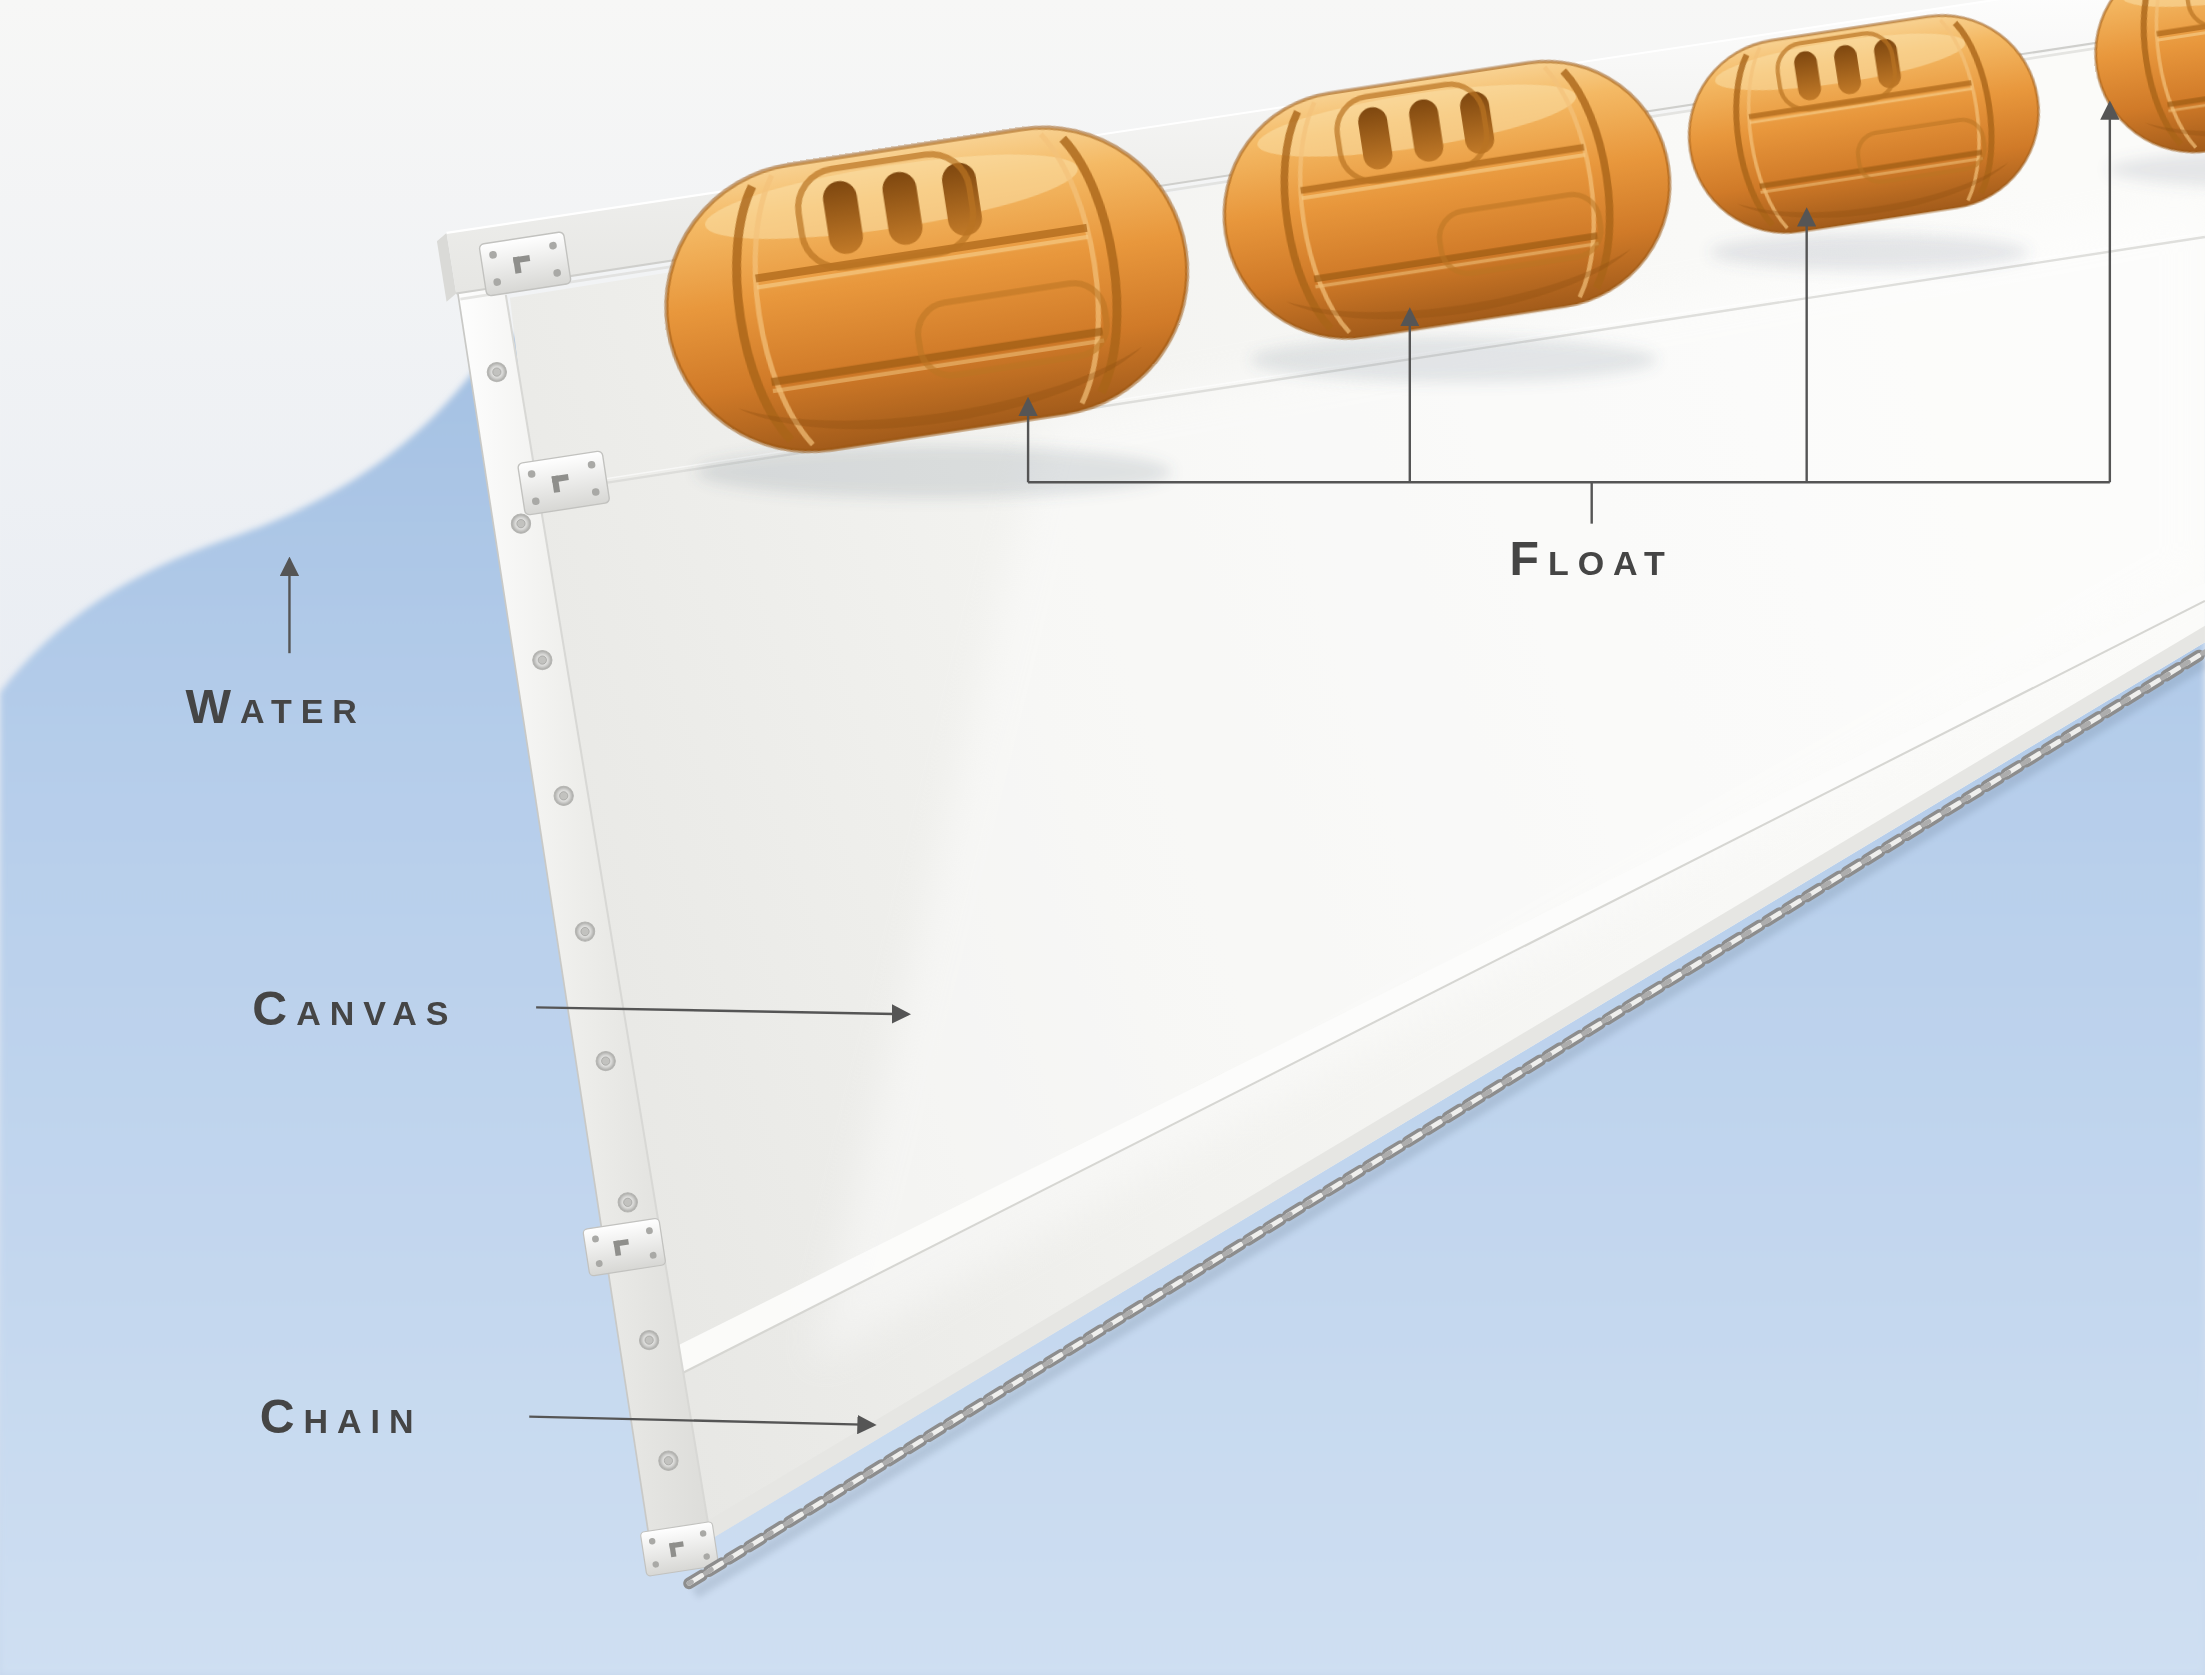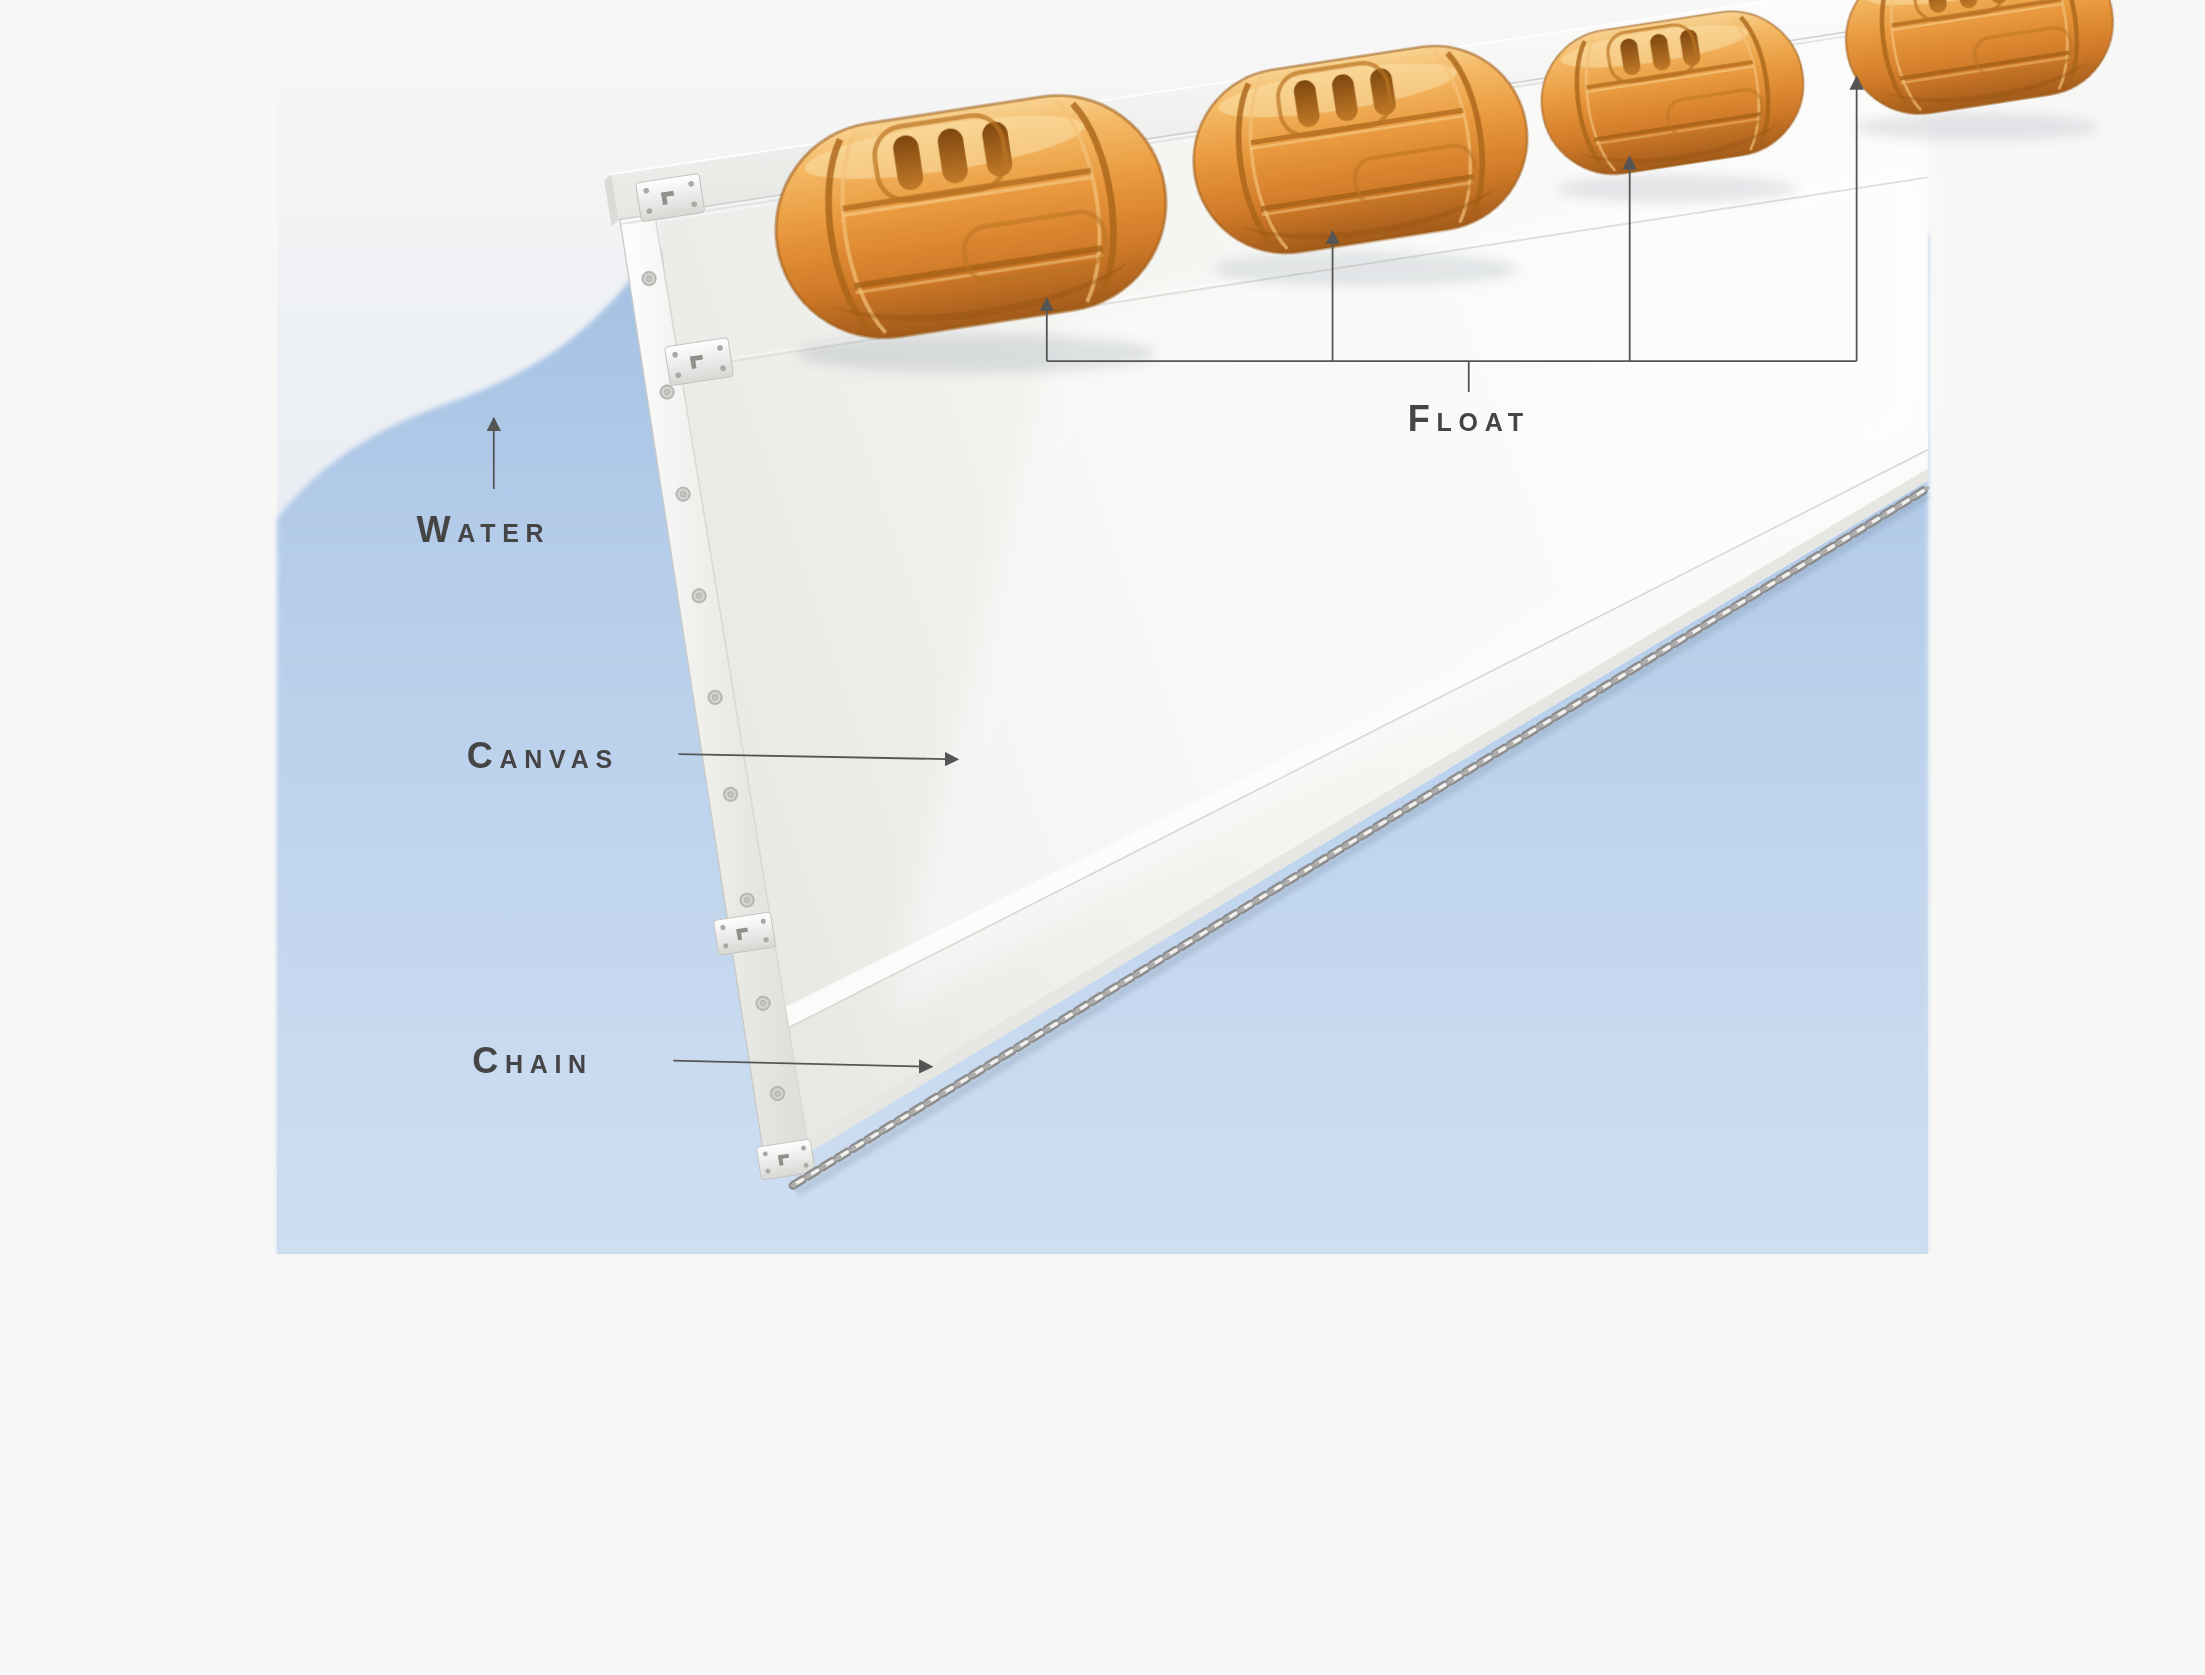--- a/index.html
+++ b/index.html
@@ -1,19 +1,19 @@
 <!DOCTYPE html>
 <html style="font-size:11px"><head>
 <meta charset="utf-8">
 <style>
   html, body { margin: 0; padding: 0; background: #f7f7f6; }
   .stage {
     position: relative;
     width: 2205px;
-    height: 1254px;
+    height: 1675px;
     overflow: hidden;
     font-family: "Liberation Sans", sans-serif;
   }
   svg { display: block; width: 100%; height: 100%; }
   .callout-label {
     font-family: "Liberation Sans", sans-serif;
     font-variant: small-caps;
     font-weight: 700;
     font-size: 70px;
     letter-spacing: 13px;

